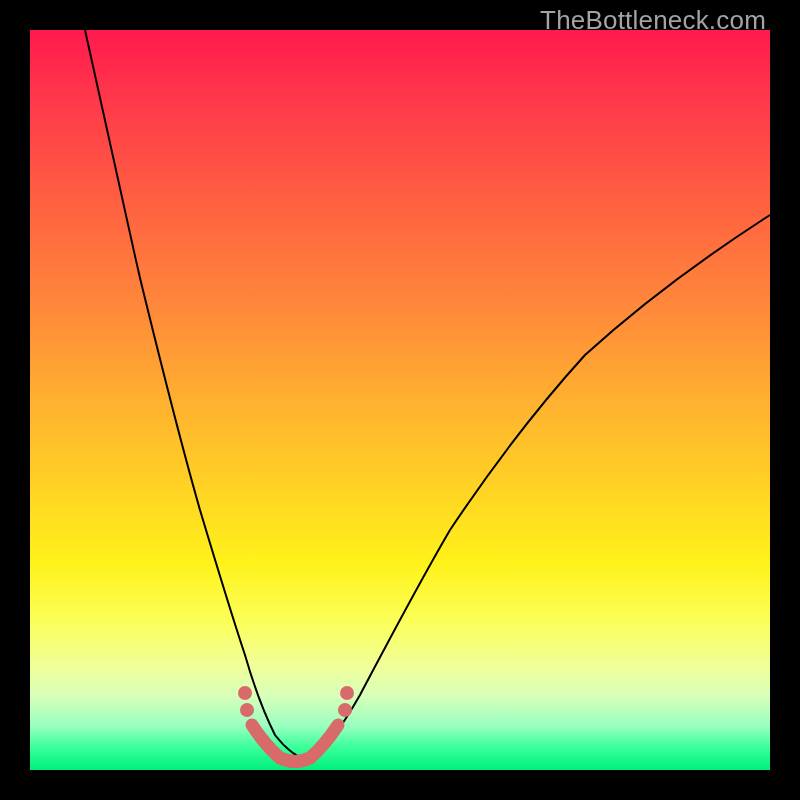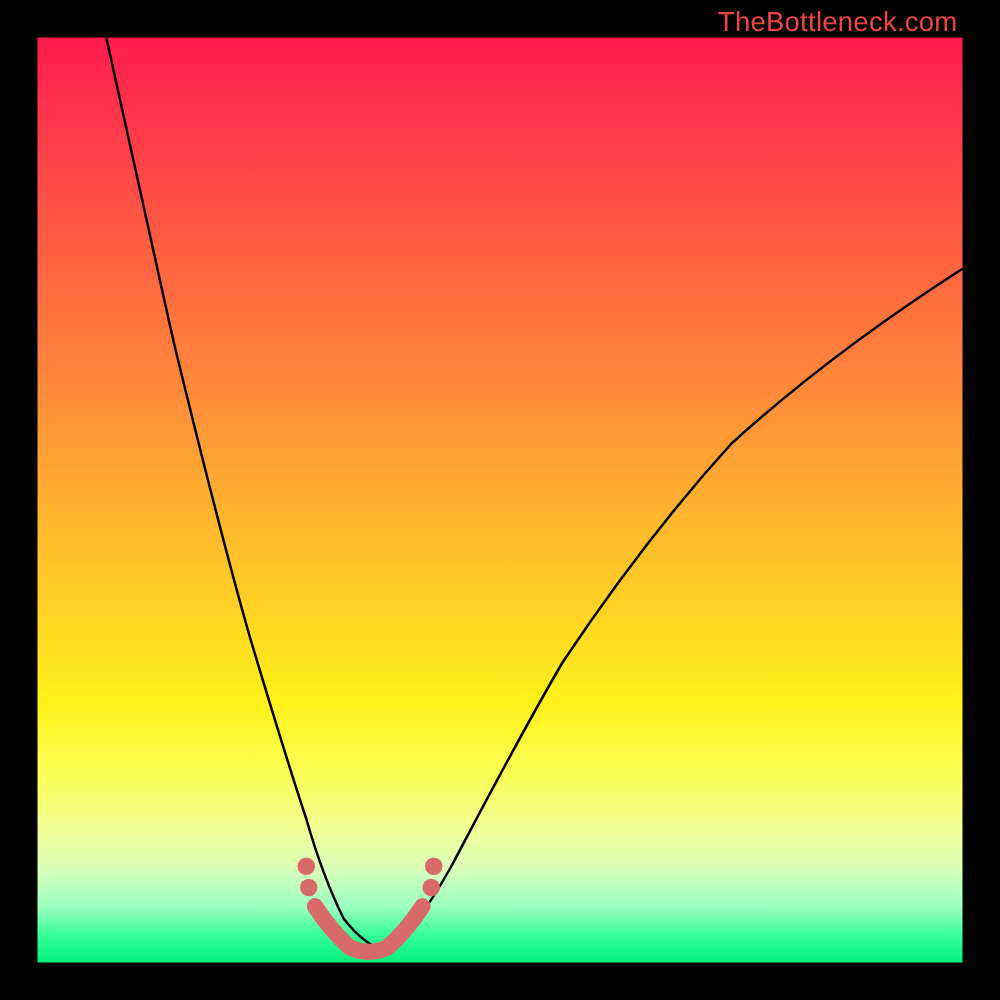--- a/index.html
+++ b/index.html
@@ -30,23 +30,23 @@
       #d8ffba 90%,
       #9affc0 94%,
       #38ff9a 97%,
       #00f07a 100%
     );
   }
   .watermark {
     position: absolute;
     top: 5px;
     right: 34px;
-    font-size: 22px;
+    font-size: 26px;
     font-weight: 500;
-    color: #ef4444;
+    color: #a3a3a3;
     letter-spacing: 0.2px;
   }
   svg.curves {
     position: absolute;
     left: 0;
     top: 0;
     width: 740px;
     height: 740px;
     overflow: visible;
   }

